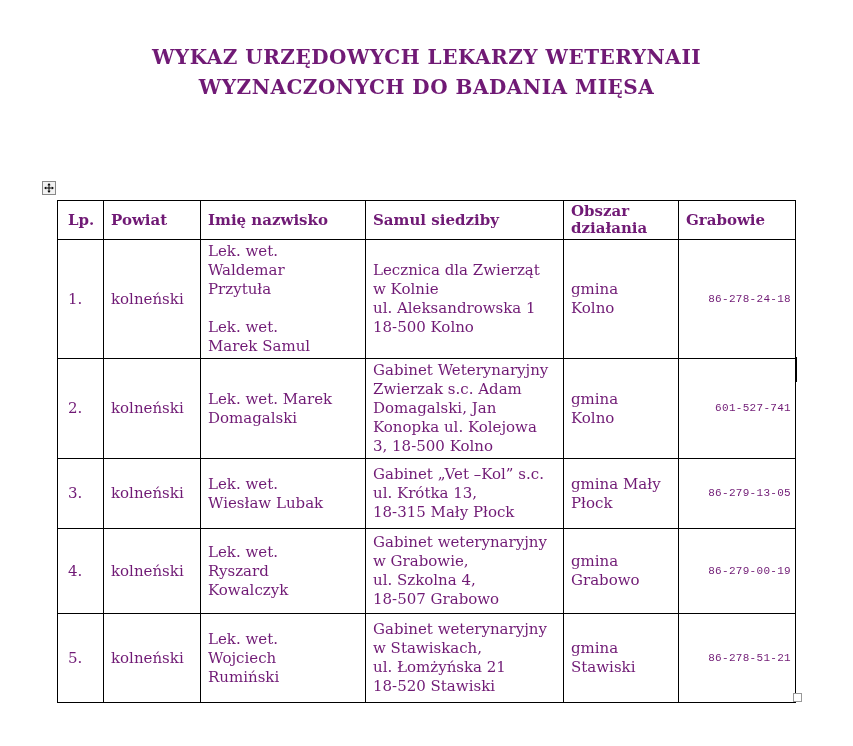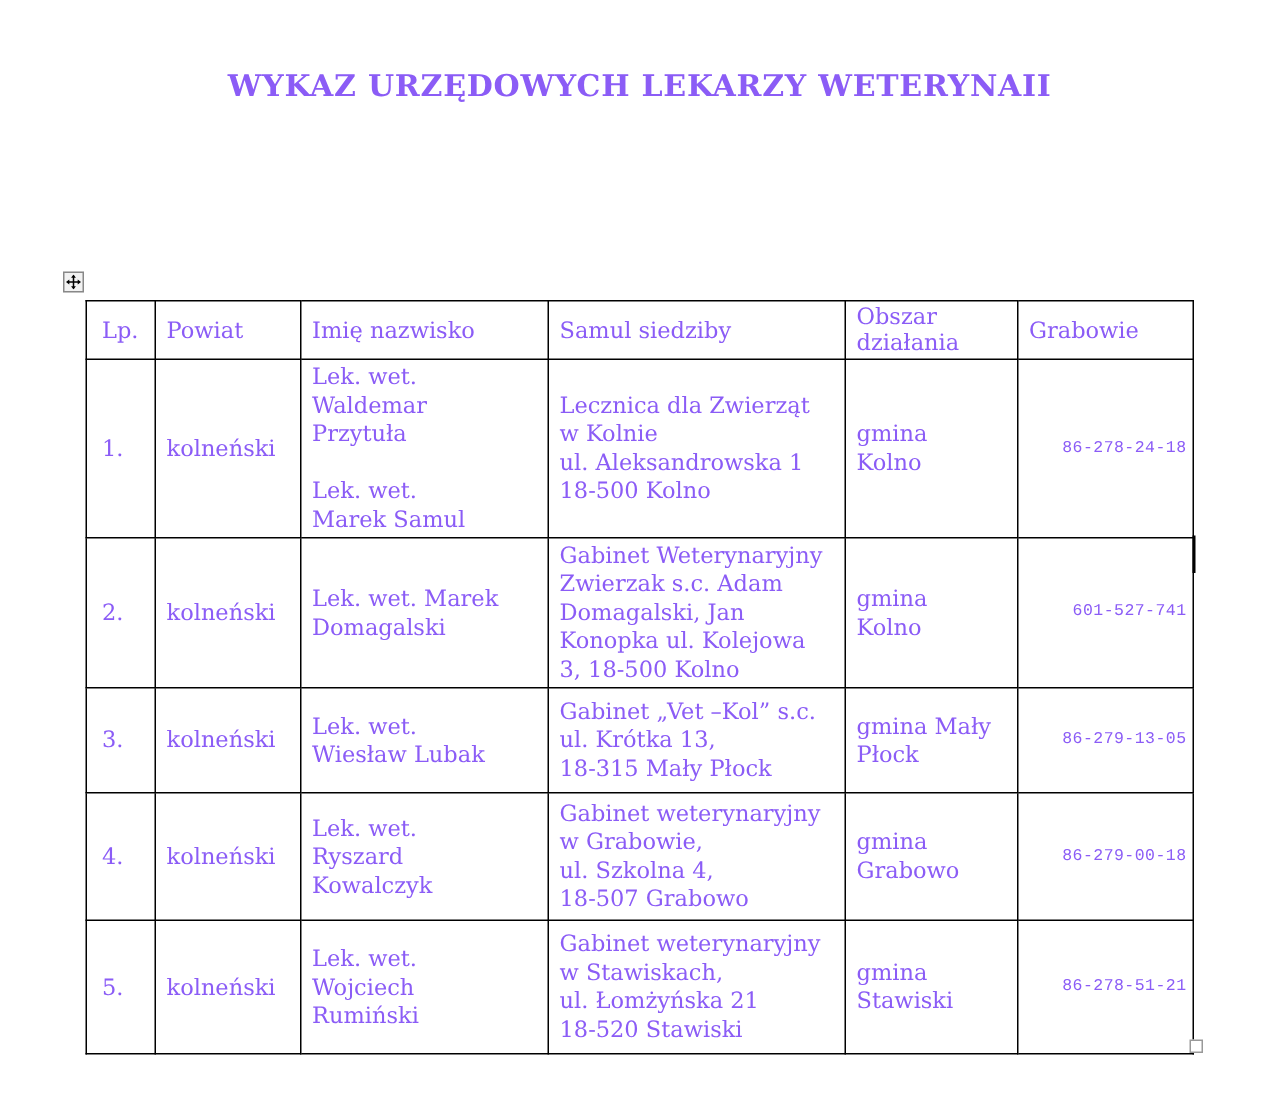--- a/index.html
+++ b/index.html
@@ -7,21 +7,21 @@
     padding: 0;
     background: #ffffff;
   }
   .page {
     position: relative;
     width: 853px;
     height: 746px;
     background: #ffffff;
     overflow: hidden;
     font-family: "DejaVu Serif", serif;
-    color: #8b5cf6;
+    color: #701a75;
     border-radius: 32px;
   }
 
   
   .doc-title {
     position: absolute;
     top: 42px;
     left: 0;
     width: 853px;
     text-align: center;
@@ -82,21 +82,21 @@
     border: 1.5px solid #000000;
     vertical-align: middle;
     text-align: left;
     padding: 2px 4px 2px 7px;
     font-size: 15px;
     line-height: 19px;
     white-space: pre-line;
     overflow: hidden;
   }
   .vet-table th {
-    font-weight: normal;
+    font-weight: bold;
     line-height: 17px;
     font-size: 15px;
   }
   .vet-table .cell-lp { padding-left: 10px; }
   .vet-table .cell-kontakt {
     font-family: Liberation Mono, monospace;
     font-size: 11px;
     letter-spacing: 0.3px;
     text-align: right;
   }
@@ -107,20 +107,21 @@
   tr.row-4  { height: 85px; }
   tr.row-5  { height: 89px; }
 </style>
 </head>
 <body>
 
 <div class="page">
 
   <div class="doc-title">
     <div>WYKAZ URZĘDOWYCH LEKARZY WETERYNAII</div>
+    <div>WYZNACZONYCH DO BADANIA MIĘSA</div>
   </div>
 
   <div class="move-handle">
     <span style="display:flex;">
       <svg width="10" height="10" viewBox="0 0 10 10">
         <line x1="1.5" y1="5" x2="8.5" y2="5" stroke="#000" stroke-width="1"></line>
         <line x1="5" y1="1.5" x2="5" y2="8.5" stroke="#000" stroke-width="1"></line>
         <polygon points="5,0 3.4,2.2 6.6,2.2" fill="#000"></polygon>
         <polygon points="5,10 3.4,7.8 6.6,7.8" fill="#000"></polygon>
         <polygon points="0,5 2.2,3.4 2.2,6.6" fill="#000"></polygon>
@@ -198,21 +199,21 @@
         <td>kolneński</td>
         <td>Lek. wet.
 Ryszard
 Kowalczyk</td>
         <td>Gabinet weterynaryjny
 w Grabowie,
 ul. Szkolna 4,
 18-507 Grabowo</td>
         <td>gmina
 Grabowo</td>
-        <td class="cell-kontakt">86-279-00-18</td>
+        <td class="cell-kontakt">86-279-00-19</td>
       </tr>
       <tr class="row-5">
         <td class="cell-lp">5.</td>
         <td>kolneński</td>
         <td>Lek. wet.
 Wojciech
 Rumiński</td>
         <td>Gabinet weterynaryjny
 w Stawiskach,
 ul. Łomżyńska 21

